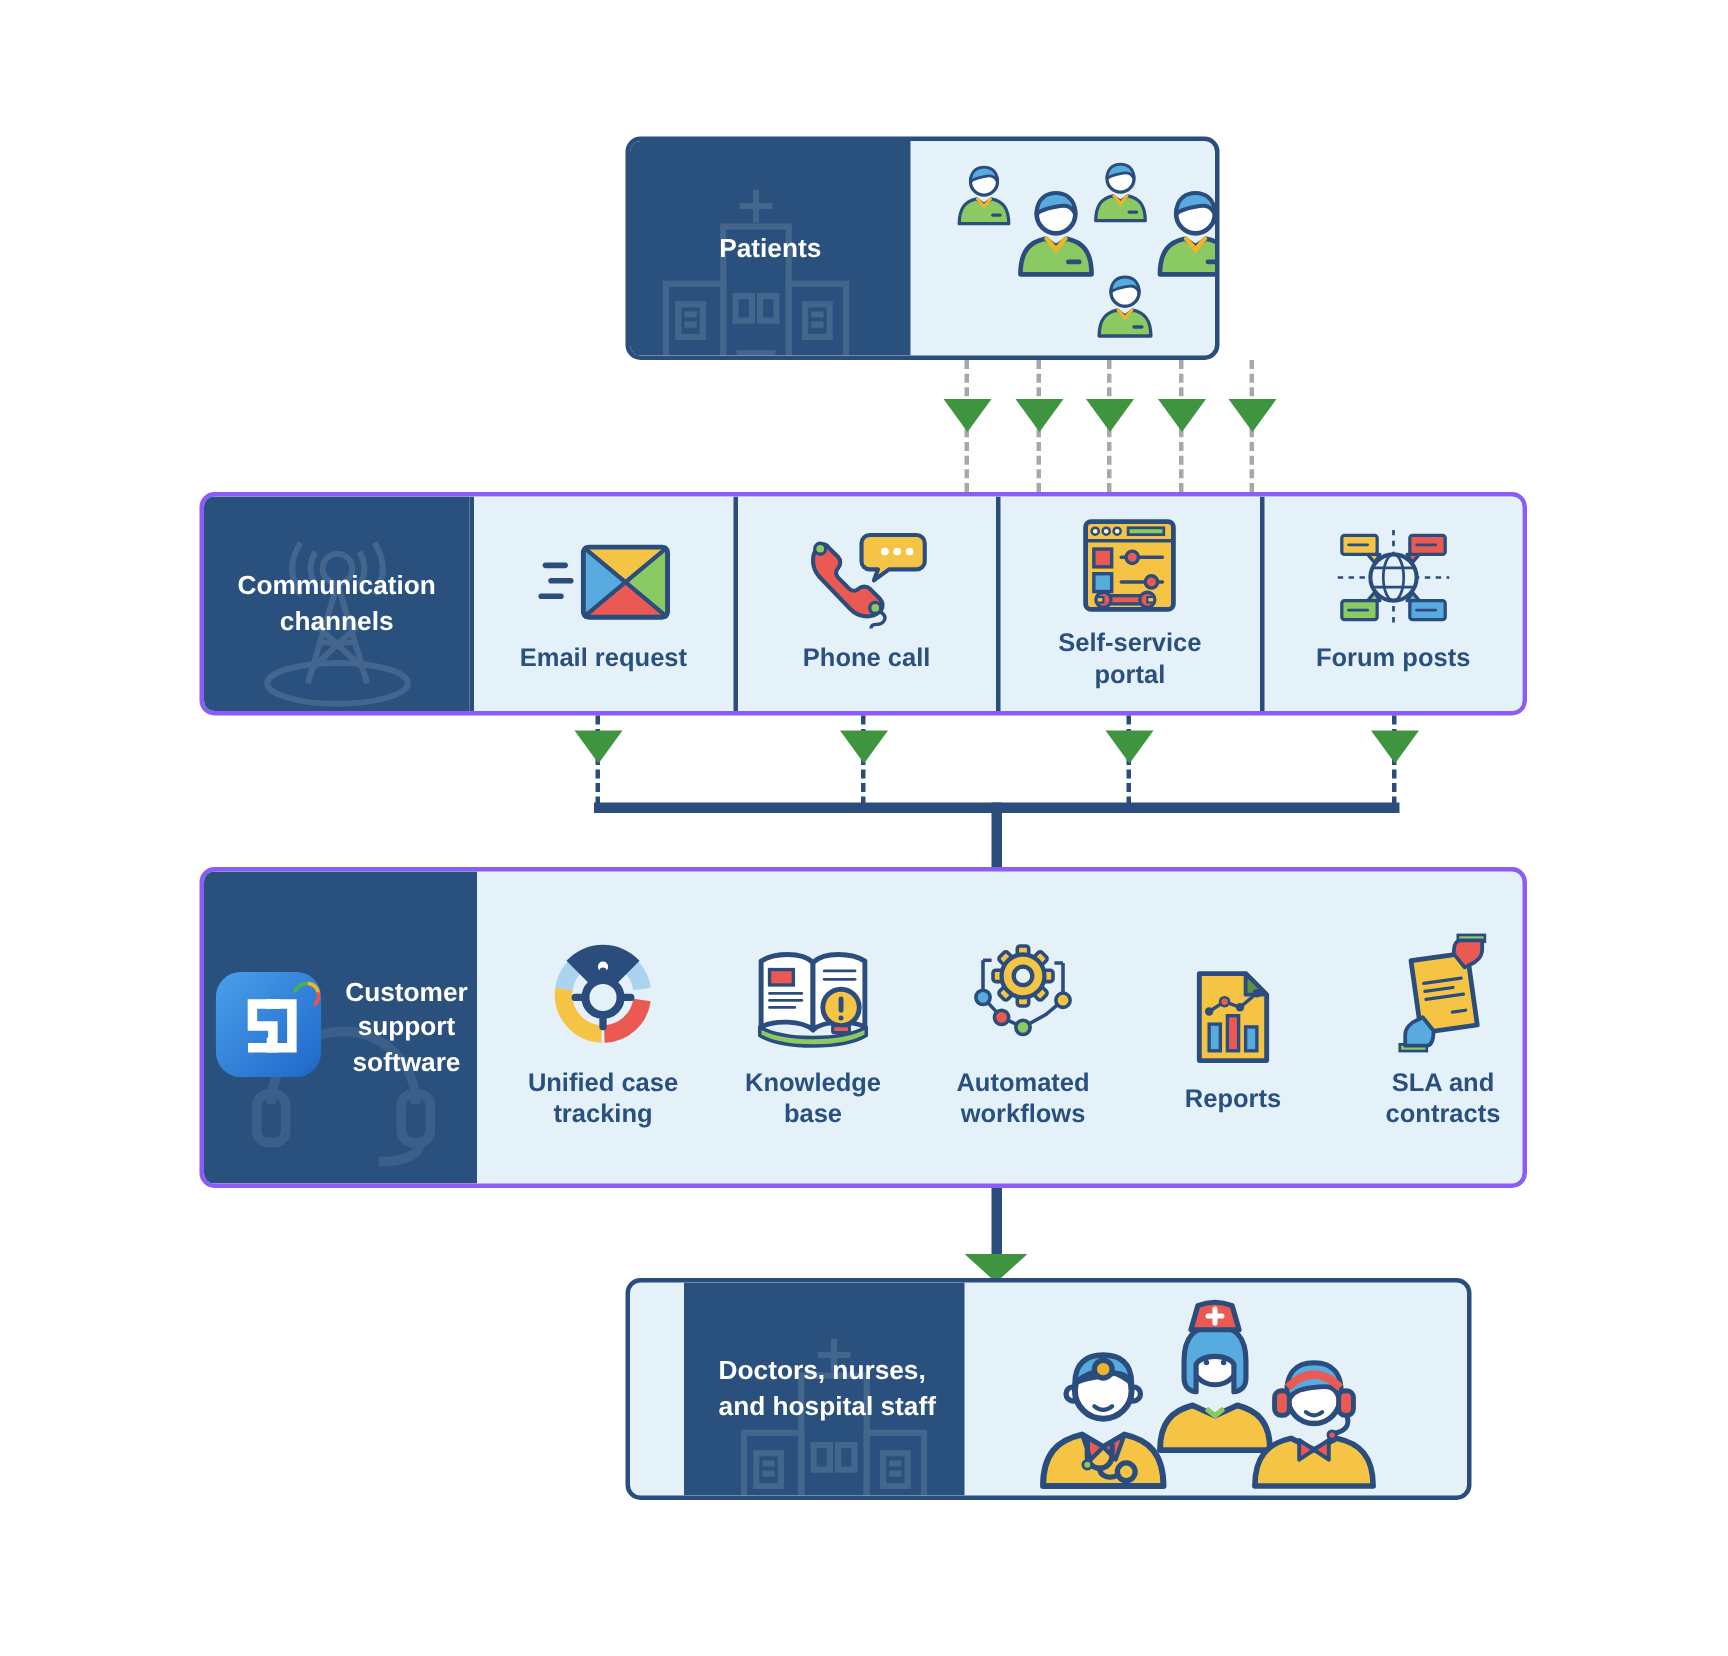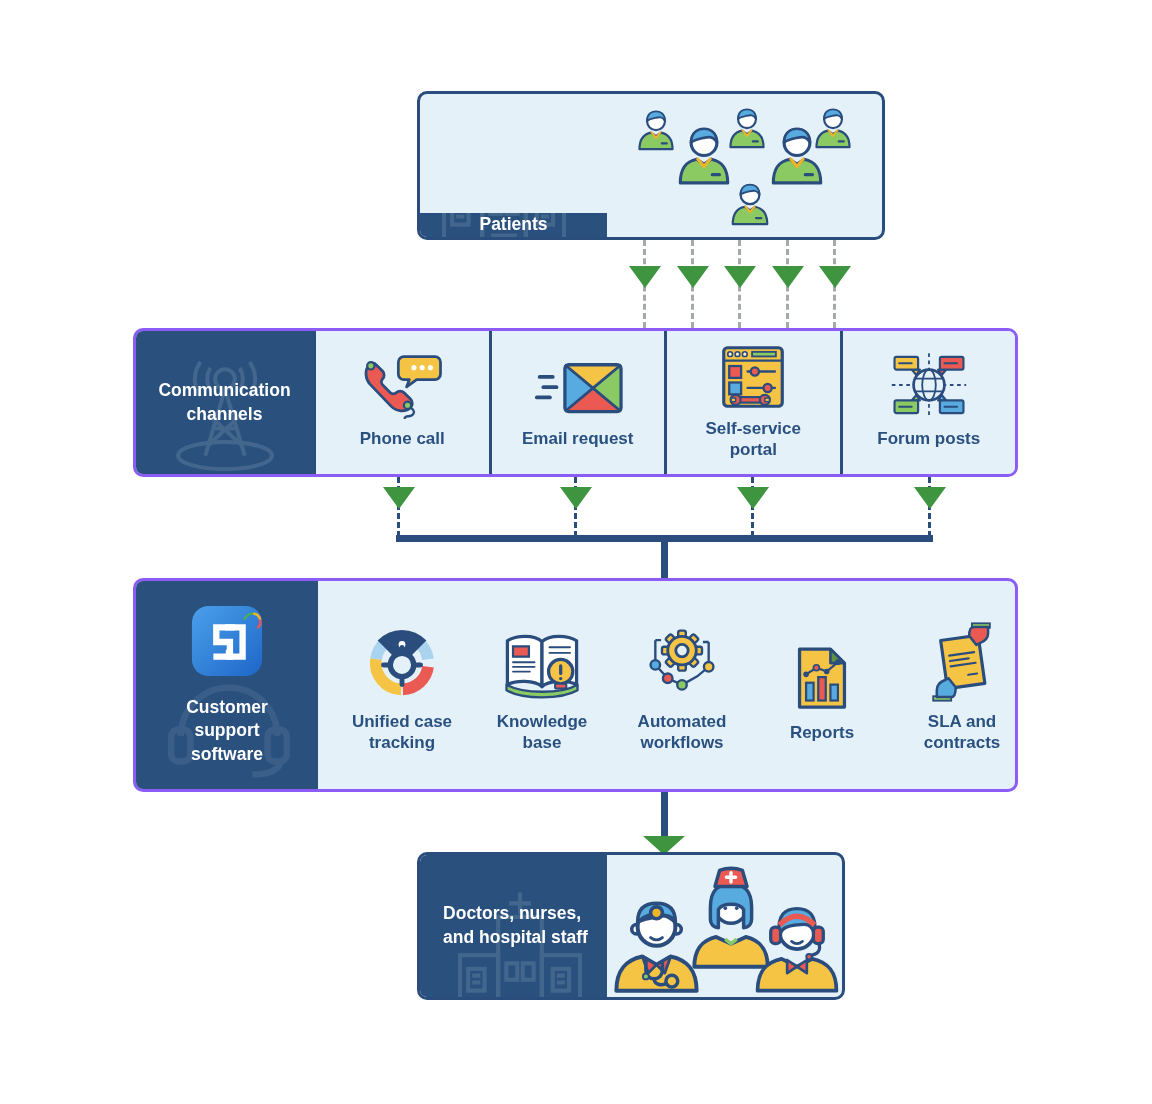--- a/index.html
+++ b/index.html
@@ -17,21 +17,21 @@
   .cell-label,.feature-label{color:#29507f;font-weight:bold;font-size:17px;line-height:1.22;text-align:center;white-space:pre-line;}
   .features{flex:1;display:flex;align-items:center;justify-content:flex-end;padding:0 14px;}
   .feature{display:flex;flex-direction:column;align-items:center;width:140px;}
   .feature-icon{height:86px;display:flex;align-items:flex-end;justify-content:center;margin-bottom:10px;}
   .dash{position:absolute;width:0;}
   .dash.gray{border-left:3px dashed #a6a9ab;}
   .dash.navy{border-left:3px dashed #2a4d7e;}
   .tri{position:absolute;width:0;height:0;border-left:16px solid transparent;border-right:16px solid transparent;border-top:22px solid #3f9440;}
   .tri.big{border-left:21px solid transparent;border-right:21px solid transparent;border-top:19px solid #3f9440;}
   .solidbar{position:absolute;background:#2a4d7e;}
-  .soft-label{flex-direction:column;gap:14px;}
+  .soft-label{flex-direction:row;gap:14px;}
   .logo-wrap{position:relative;z-index:2;}
   .people-area{position:relative;width:281px;height:142px;}
   .pp{position:absolute;}
   .staff-area{position:relative;width:250px;height:134px;}
 </style>
 </head>
 <body>
 
 <div class="canvas">
 
@@ -75,21 +75,21 @@
         <g fill="none" stroke="#ffffff" stroke-width="6">
           <path d="M25 86 a45 45 0 0 1 90 0"></path>
           <rect x="16" y="80" width="18" height="30" rx="7"></rect>
           <rect x="106" y="80" width="18" height="30" rx="7"></rect>
           <path d="M118 108 q0 14 -26 14"></path>
         </g>
       </symbol>
     </defs>
   </svg>
 
-  <div class="box" style="left:417px;top:91px;width:468px;height:149px;align-items:flex-end;">
+  <div class="box" style="left:417px;top:91px;width:396px;height:149px;">
     <div class="label-panel" style="width:187px;">
       <svg class="watermark" style="left:14px;bottom:-34px;width:140px;height:150px;">
           <use href="#sym-hospital"></use>
         </svg>
       <div class="label-text">Patients</div>
     </div>
     <div class="content">
       <div class="people-area">
         <svg class="pp" style="left:26px;top:11px" width="46" height="46">
             <use href="#sym-person"></use>
@@ -124,36 +124,20 @@
   <div class="tri" style="left:772px;top:266px"></div>
   <div class="tri" style="left:819px;top:266px"></div>
 
   <div class="row" style="left:133px;top:328px;width:885px;height:149px;">
     <div class="label-panel" style="width:177px;">
       <svg class="watermark" style="left:15px;top:6px;width:148px;height:136px;">
           <use href="#sym-antenna"></use>
         </svg>
       <div class="label-text">Communication
 channels</div>
-    </div>
-
-    <div class="cell">
-      <div class="cell-icon">
-        <svg viewBox="0 0 96 72" width="88" height="66">
-          <path d="M50 4 h34 a6 6 0 0 1 6 6 v13 a6 6 0 0 1 -6 6 h-20 l-11 8 3 -8 h-6 a6 6 0 0 1 -6 -6 v-13 a6 6 0 0 1 6 -6 z" fill="#f6c445" stroke="#2a4d7e" stroke-width="3" stroke-linejoin="round"></path>
-          <circle cx="61" cy="16" r="2.8" fill="#ffffff"></circle>
-            <circle cx="70" cy="16" r="2.8" fill="#ffffff"></circle>
-            <circle cx="79" cy="16" r="2.8" fill="#ffffff"></circle>
-          <path d="M12 13 C7 19 8 28 13 34 L36 58 C42 64 51 65 57 60 C60 57 60 53 57 50 L50 43 C48 41 44 41 42 43 C40 45 37 45 35 43 L27 35 C25 33 25 30 27 28 C29 26 29 22 27 20 L20 13 C18 10 14 10 12 13 Z" fill="#ea5a52" stroke="#2a4d7e" stroke-width="3" stroke-linejoin="round"></path>
-          <circle cx="14" cy="14" r="4" fill="#8bc963" stroke="#2a4d7e" stroke-width="2.4"></circle>
-          <circle cx="54" cy="57" r="4" fill="#8bc963" stroke="#2a4d7e" stroke-width="2.4"></circle>
-          <path d="M58 60 c6 4 2 9 -3 9 c-5 0 -6 5 0 7" fill="none" stroke="#2a4d7e" stroke-width="2.5" stroke-linecap="round"></path>
-        </svg>
-      </div>
-      <div class="cell-label">Phone call</div>
     </div>
 
     <div class="cell">
       <div class="cell-icon">
         <svg viewBox="0 0 100 62" width="94" height="58">
           <g stroke="#2a4d7e" stroke-width="4" stroke-linecap="round">
             <line x1="9" y1="17" x2="23" y2="17"></line>
               <line x1="13" y1="28" x2="27" y2="28"></line>
               <line x1="6" y1="39" x2="20" y2="39"></line>
           </g>
@@ -161,20 +145,36 @@
             <polygon points="0,0 60,0 30,25" fill="#f6c445"></polygon>
             <polygon points="0,0 0,50 30,25" fill="#57abdf"></polygon>
             <polygon points="60,0 60,50 30,25" fill="#8bc963"></polygon>
             <polygon points="0,50 60,50 30,25" fill="#ea5a52"></polygon>
             <path d="M0 0 L30 25 L60 0 M0 50 L30 25 M60 50 L30 25" fill="none" stroke="#2a4d7e" stroke-width="3"></path>
             <rect x="0" y="0" width="60" height="50" rx="4" fill="none" stroke="#2a4d7e" stroke-width="3.5"></rect>
           </g>
         </svg>
       </div>
       <div class="cell-label">Email request</div>
+    </div>
+
+    <div class="cell">
+      <div class="cell-icon">
+        <svg viewBox="0 0 96 72" width="88" height="66">
+          <path d="M50 4 h34 a6 6 0 0 1 6 6 v13 a6 6 0 0 1 -6 6 h-20 l-11 8 3 -8 h-6 a6 6 0 0 1 -6 -6 v-13 a6 6 0 0 1 6 -6 z" fill="#f6c445" stroke="#2a4d7e" stroke-width="3" stroke-linejoin="round"></path>
+          <circle cx="61" cy="16" r="2.8" fill="#ffffff"></circle>
+            <circle cx="70" cy="16" r="2.8" fill="#ffffff"></circle>
+            <circle cx="79" cy="16" r="2.8" fill="#ffffff"></circle>
+          <path d="M12 13 C7 19 8 28 13 34 L36 58 C42 64 51 65 57 60 C60 57 60 53 57 50 L50 43 C48 41 44 41 42 43 C40 45 37 45 35 43 L27 35 C25 33 25 30 27 28 C29 26 29 22 27 20 L20 13 C18 10 14 10 12 13 Z" fill="#ea5a52" stroke="#2a4d7e" stroke-width="3" stroke-linejoin="round"></path>
+          <circle cx="14" cy="14" r="4" fill="#8bc963" stroke="#2a4d7e" stroke-width="2.4"></circle>
+          <circle cx="54" cy="57" r="4" fill="#8bc963" stroke="#2a4d7e" stroke-width="2.4"></circle>
+          <path d="M58 60 c6 4 2 9 -3 9 c-5 0 -6 5 0 7" fill="none" stroke="#2a4d7e" stroke-width="2.5" stroke-linecap="round"></path>
+        </svg>
+      </div>
+      <div class="cell-label">Phone call</div>
     </div>
 
     <div class="cell">
       <div class="cell-icon">
         <svg viewBox="0 0 70 70" width="64" height="64">
           <rect x="3" y="3" width="64" height="64" rx="4" fill="#f6c445" stroke="#2a4d7e" stroke-width="3.5"></rect>
           <line x1="3" y1="17" x2="67" y2="17" stroke="#2a4d7e" stroke-width="2.5"></line>
           <circle cx="10" cy="10" r="2.6" fill="#fdf0cd" stroke="#2a4d7e" stroke-width="1.8"></circle>
           <circle cx="18" cy="10" r="2.6" fill="#fdf0cd" stroke="#2a4d7e" stroke-width="1.8"></circle>
           <circle cx="26" cy="10" r="2.6" fill="#fdf0cd" stroke="#2a4d7e" stroke-width="1.8"></circle>
@@ -377,21 +377,21 @@
         </div>
         <div class="feature-label">SLA and
 contracts</div>
       </div>
     </div>
   </div>
 
   <div class="solidbar" style="left:661px;top:792px;width:7px;height:48px"></div>
   <div class="tri big" style="left:643px;top:836px"></div>
 
-  <div class="box" style="left:417px;top:852px;width:428px;height:148px;">
+  <div class="box" style="left:417px;top:852px;width:564px;height:148px;padding-left:36px;">
     <div class="label-panel" style="width:187px;">
       <svg class="watermark" style="left:30px;bottom:-40px;width:140px;height:150px;">
           <use href="#sym-hospital"></use>
         </svg>
       <div class="label-text left" style="padding-left:4px">Doctors, nurses,
 and hospital staff</div>
     </div>
     <div class="content">
       <div class="staff-area">
 

